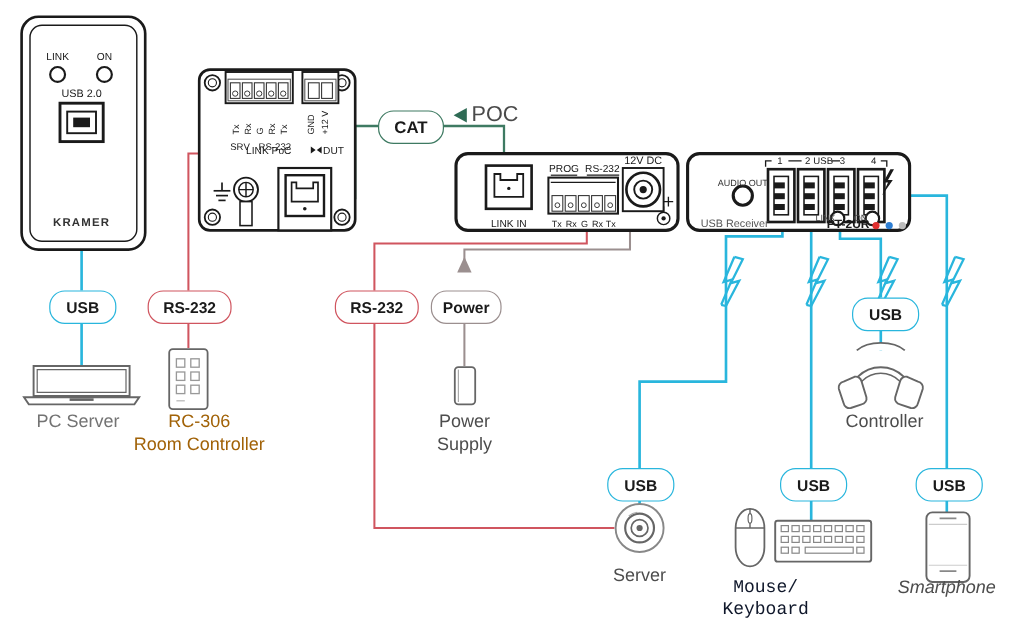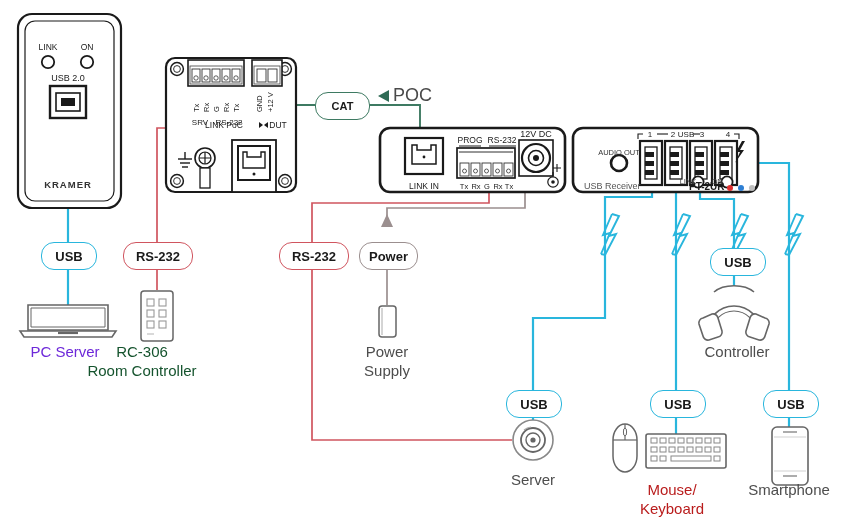--- a/index.html
+++ b/index.html
@@ -389,43 +389,43 @@
       </div>
       <div class="badge" style="left: 123px; top: 242px; width: 68px; height: 26px; border: 1.8px solid rgb(208, 85, 95); border-radius: 13px; background: rgb(255, 255, 255); color: rgb(26, 26, 26); font-size: 13px; font-weight: bold; display: flex; align-items: center; justify-content: center;">
         <span>RS-232</span>
       </div>
       <div class="badge" style="left: 279px; top: 242px; width: 68px; height: 26px; border: 1.8px solid rgb(208, 85, 95); border-radius: 13px; background: rgb(255, 255, 255); color: rgb(26, 26, 26); font-size: 13px; font-weight: bold; display: flex; align-items: center; justify-content: center;">
         <span>RS-232</span>
       </div>
       <div class="badge" style="left: 359px; top: 242px; width: 57px; height: 26px; border: 1.8px solid rgb(155, 143, 143); border-radius: 13px; background: rgb(255, 255, 255); color: rgb(26, 26, 26); font-size: 13px; font-weight: bold; display: flex; align-items: center; justify-content: center;">
         <span>Power</span>
       </div>
-      <div class="badge" style="left: 315px; top: 92px; width: 53px; height: 26px; border: 1.8px solid rgb(62, 122, 98); border-radius: 13px; background: rgb(255, 255, 255); color: rgb(26, 26, 26); font-size: 11px; font-weight: bold; display: flex; align-items: center; justify-content: center;">
+      <div class="badge" style="left: 315px; top: 92px; width: 53px; height: 26px; border: 1.8px solid rgb(62, 122, 98); border-radius: 13px; background: rgb(255, 255, 255); color: rgb(26, 26, 26); font-size: 14px; font-weight: bold; display: flex; align-items: center; justify-content: center;">
         <span>CAT</span>
       </div>
       <div class="badge" style="left: 710px; top: 248px; width: 54px; height: 26px; border: 1.8px solid rgb(41, 182, 221); border-radius: 13px; background: rgb(255, 255, 255); color: rgb(26, 26, 26); font-size: 13px; font-weight: bold; display: flex; align-items: center; justify-content: center;">
         <span>USB</span>
       </div>
       <div class="badge" style="left: 506px; top: 390px; width: 54px; height: 26px; border: 1.8px solid rgb(41, 182, 221); border-radius: 13px; background: rgb(255, 255, 255); color: rgb(26, 26, 26); font-size: 13px; font-weight: bold; display: flex; align-items: center; justify-content: center;">
         <span>USB</span>
       </div>
       <div class="badge" style="left: 650px; top: 390px; width: 54px; height: 26px; border: 1.8px solid rgb(41, 182, 221); border-radius: 13px; background: rgb(255, 255, 255); color: rgb(26, 26, 26); font-size: 13px; font-weight: bold; display: flex; align-items: center; justify-content: center;">
         <span>USB</span>
       </div>
       <div class="badge" style="left: 763px; top: 390px; width: 54px; height: 26px; border: 1.8px solid rgb(41, 182, 221); border-radius: 13px; background: rgb(255, 255, 255); color: rgb(26, 26, 26); font-size: 13px; font-weight: bold; display: flex; align-items: center; justify-content: center;">
         <span>USB</span>
       </div>
     </div>
 
   <div id="label-host">
-      <div class="devlabel" style="left: 10px; top: 342px; width: 110px; color: #6d28d9;">PC Server</div>
-      <div class="devlabel" style="left: 76px; top: 342px; width: 132px; color: #14532d;">RC-306
+      <div class="devlabel" style="left: 10px; top: 342px; width: 110px; color: #737373;">PC Server</div>
+      <div class="devlabel" style="left: 100px; top: 342px; width: 132px; color: #a16207;">RC-306
 Room Controller</div>
       <div class="devlabel" style="left: 337px; top: 342px; width: 100px; color: rgb(77, 77, 77);">Power
 Supply</div>
       <div class="devlabel" style="left: 486px; top: 470px; width: 94px; color: rgb(77, 77, 77);">Server</div>
-      <div class="devlabel" style="left: 620px; top: 480px; width: 104px; color: #b91c1c;">Mouse/
+      <div class="devlabel" style="left: 586px; top: 480px; width: 104px; color: #0f172a; font-family: Liberation Mono, monospace;">Mouse/
 Keyboard</div>
-      <div class="devlabel" style="left: 731px; top: 480px; width: 116px; color: rgb(77, 77, 77);">Smartphone</div>
+      <div class="devlabel" style="left: 731px; top: 480px; width: 116px; color: rgb(77, 77, 77); font-style: italic;">Smartphone</div>
       <div class="devlabel" style="left: 676px; top: 342px; width: 122px; color: rgb(77, 77, 77);">Controller</div>
     </div>
 
 </div>
 
 </body></html>

